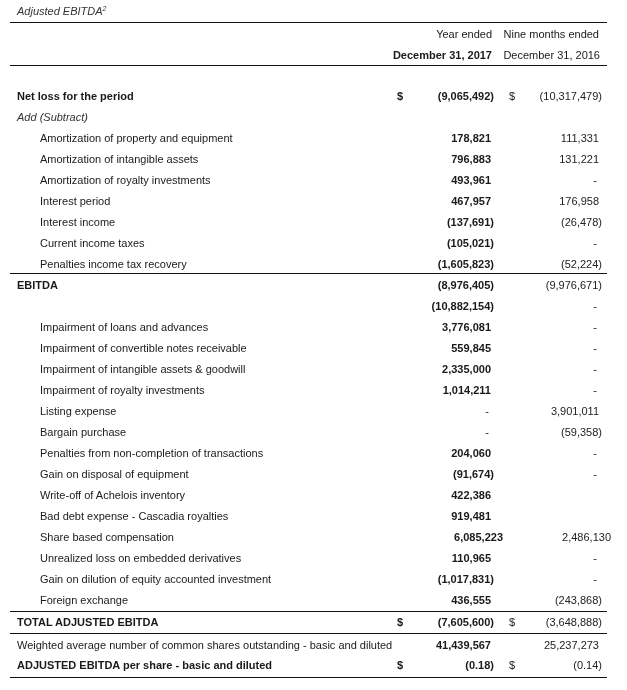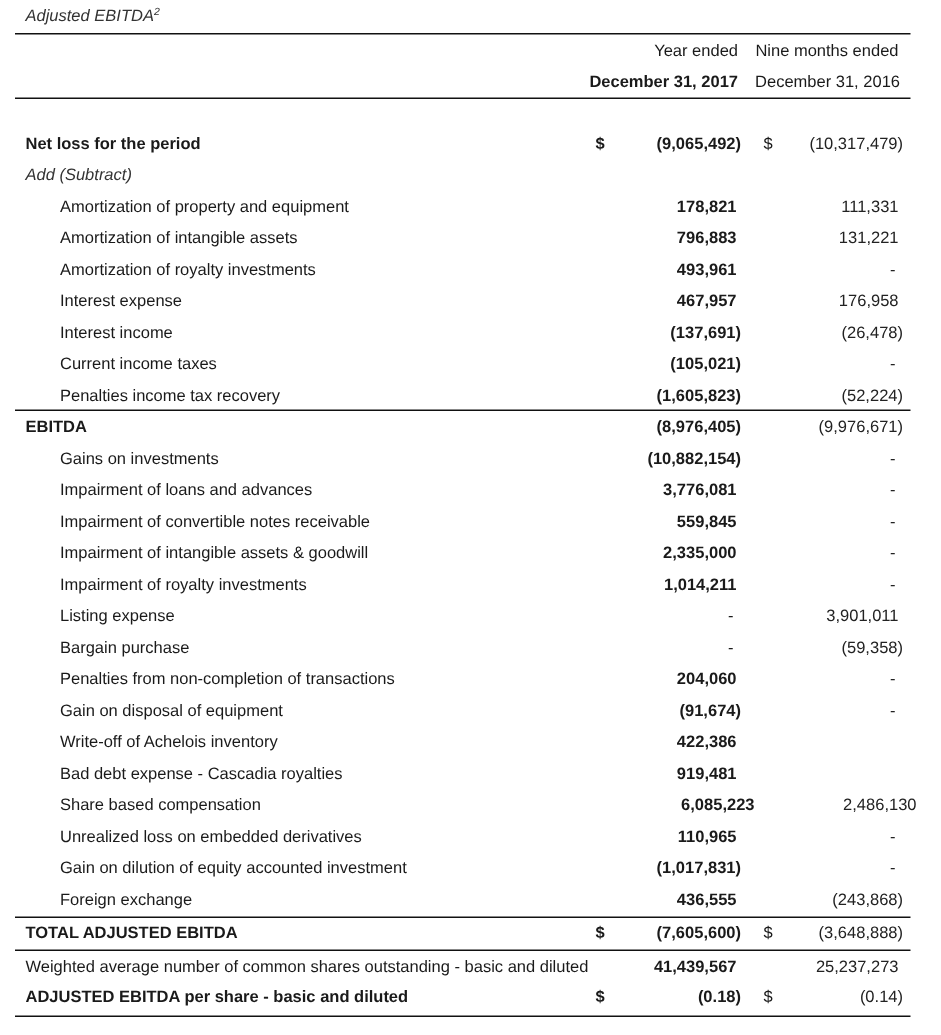--- a/index.html
+++ b/index.html
@@ -74,21 +74,21 @@
       <span class="label lvl1">Amortization of intangible assets</span>
       <span class="v1 pos">796,883</span>
       <span class="v2 pos">131,221</span>
     </div>
     <div class="row" style="top: 170px;">
       <span class="label lvl1">Amortization of royalty investments</span>
       <span class="v1 pos">493,961</span>
       <span class="v2 dash">-</span>
     </div>
     <div class="row" style="top: 191px;">
-      <span class="label lvl1">Interest expense</span>
+      <span class="label lvl1">Interest period</span>
       <span class="v1 pos">467,957</span>
       <span class="v2 pos">176,958</span>
     </div>
     <div class="row" style="top: 212px;">
       <span class="label lvl1">Interest income</span>
       <span class="v1">(137,691)</span>
       <span class="v2">(26,478)</span>
     </div>
     <div class="row" style="top: 233px;">
       <span class="label lvl1">Current income taxes</span>
@@ -99,21 +99,20 @@
       <span class="label lvl1">Penalties income tax recovery</span>
       <span class="v1">(1,605,823)</span>
       <span class="v2">(52,224)</span>
     </div>
     <div class="row" style="top: 275px;">
       <span class="label lvl0 bold">EBITDA</span>
       <span class="v1">(8,976,405)</span>
       <span class="v2">(9,976,671)</span>
     </div>
     <div class="row" style="top: 296px;">
-      <span class="label lvl1">Gains on investments</span>
       <span class="v1">(10,882,154)</span>
       <span class="v2 dash">-</span>
     </div>
     <div class="row" style="top: 317px;">
       <span class="label lvl1">Impairment of loans and advances</span>
       <span class="v1 pos">3,776,081</span>
       <span class="v2 dash">-</span>
     </div>
     <div class="row" style="top: 338px;">
       <span class="label lvl1">Impairment of convertible notes receivable</span>

